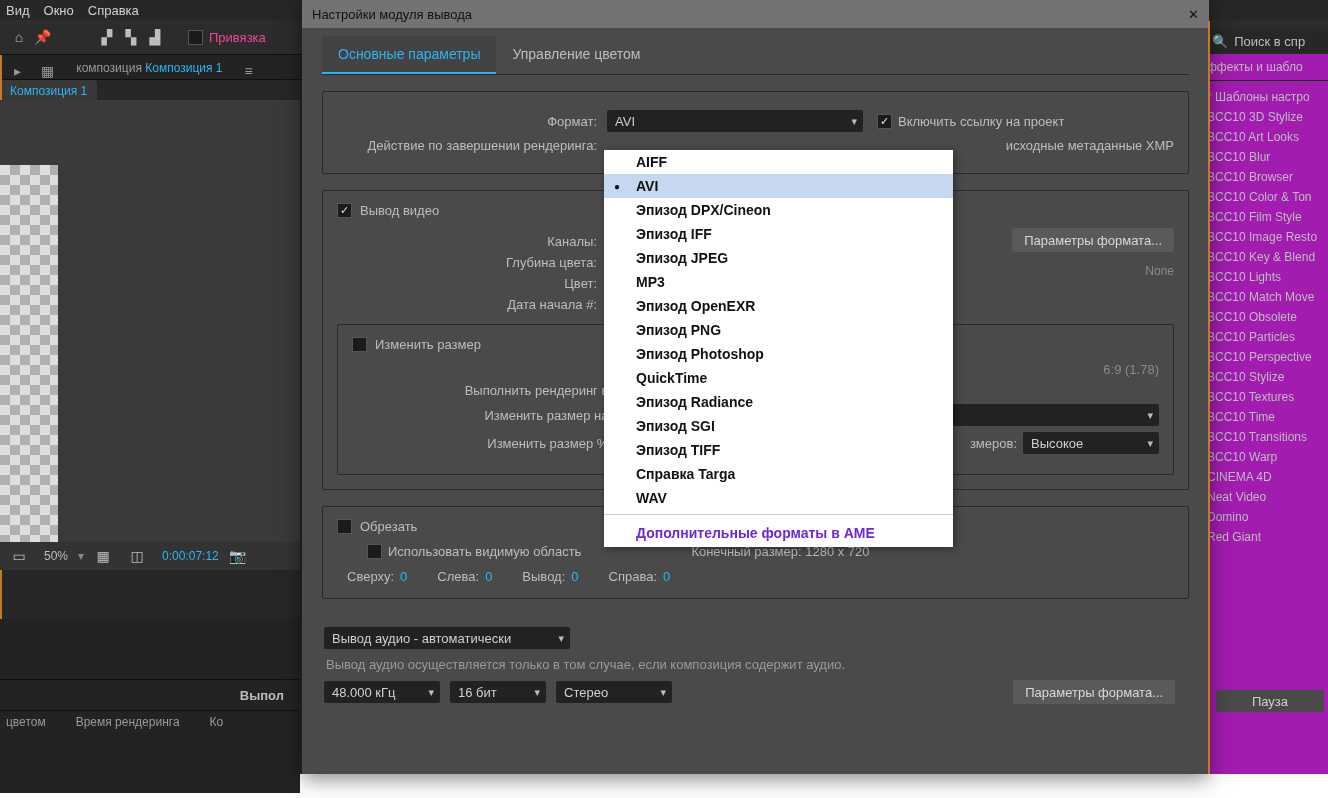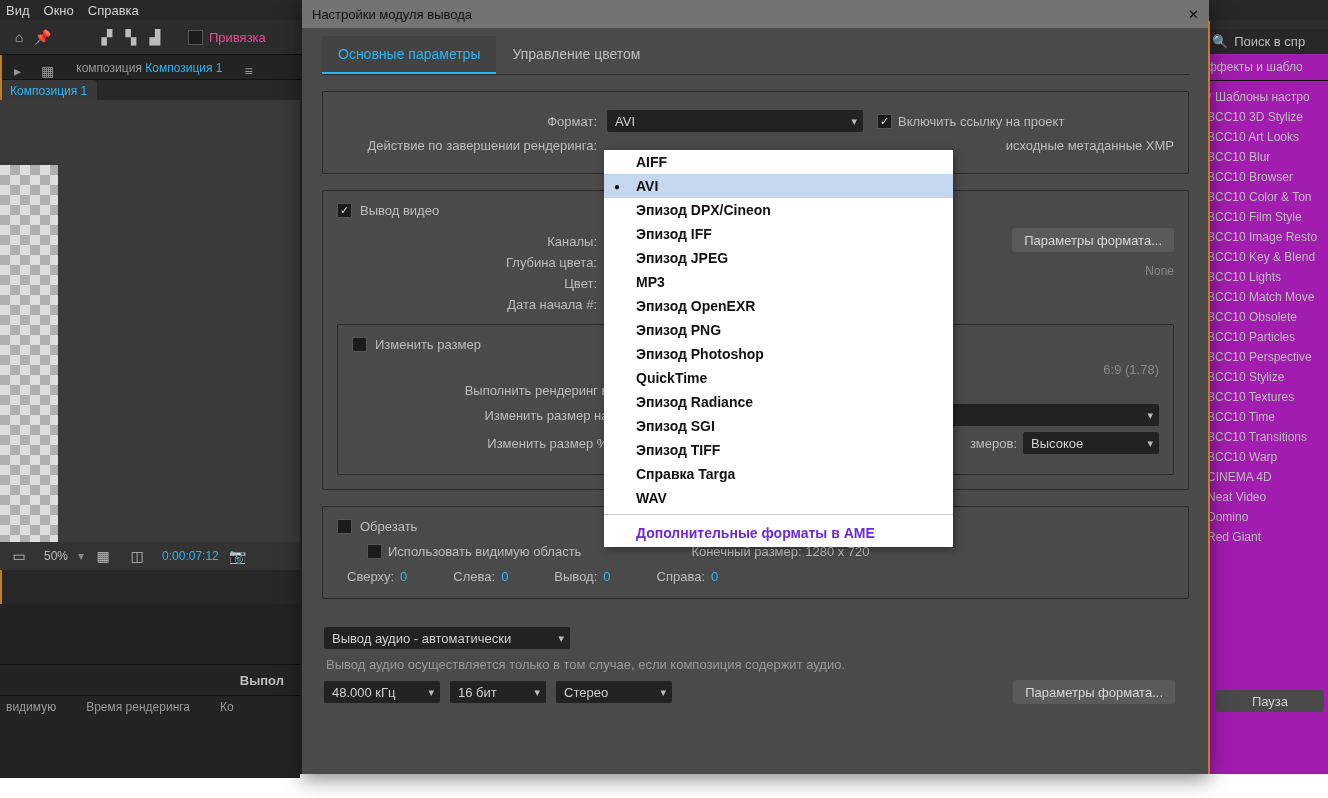--- a/index.html
+++ b/index.html
@@ -150,21 +150,21 @@
     color:#bdbdbd;
     font-size:12px;
     padding-left:10px;
     background:#333;
   }
 
   
   .render-queue {
     position: absolute;
     left: 0;
-    top: 604px;
+    top: 619px;
     height: 174px;
     width: 300px;
     background: #232323;
   }
   .rq-tabs {
     height: 30px;
     display: flex;
     align-items: center;
     justify-content:flex-end;
     padding: 0 4px;
@@ -415,21 +415,21 @@
   }
 
   .aspect-note{
     color:#8a8a8a;
     font-size:13px;
   }
   .close-x{ cursor:pointer; }
 
   .crop-grid{
     display:flex;
-    gap:46px;
+    gap:30px;
     margin-top:10px;
     font-size:13px;
     color:#bdbdbd;
   }
   .crop-grid span.v{color:#2bb6f3;margin-left:6px;}
 
   .audio-note{
     color:#9a9a9a;
     font-size:13px;
     margin:8px 0 8px 2px;
@@ -502,21 +502,21 @@
       <span class="tool-icon">📷</span>
     </div>
   </div>
 
   <div class="render-queue">
     <div class="rq-title-row"></div>
     <div class="rq-tabs">
       <span class="rq-tab">Выпол</span>
     </div>
     <div class="rq-headers">
-      <span>видимую</span>
+      <span>цветом</span>
       <span>Время рендеринга</span>
       <span>Ко</span>
     </div>
   </div>
 
   <div class="search-box">
     <span>🔍</span>
     <span>Поиск в спр</span>
   </div>
 

